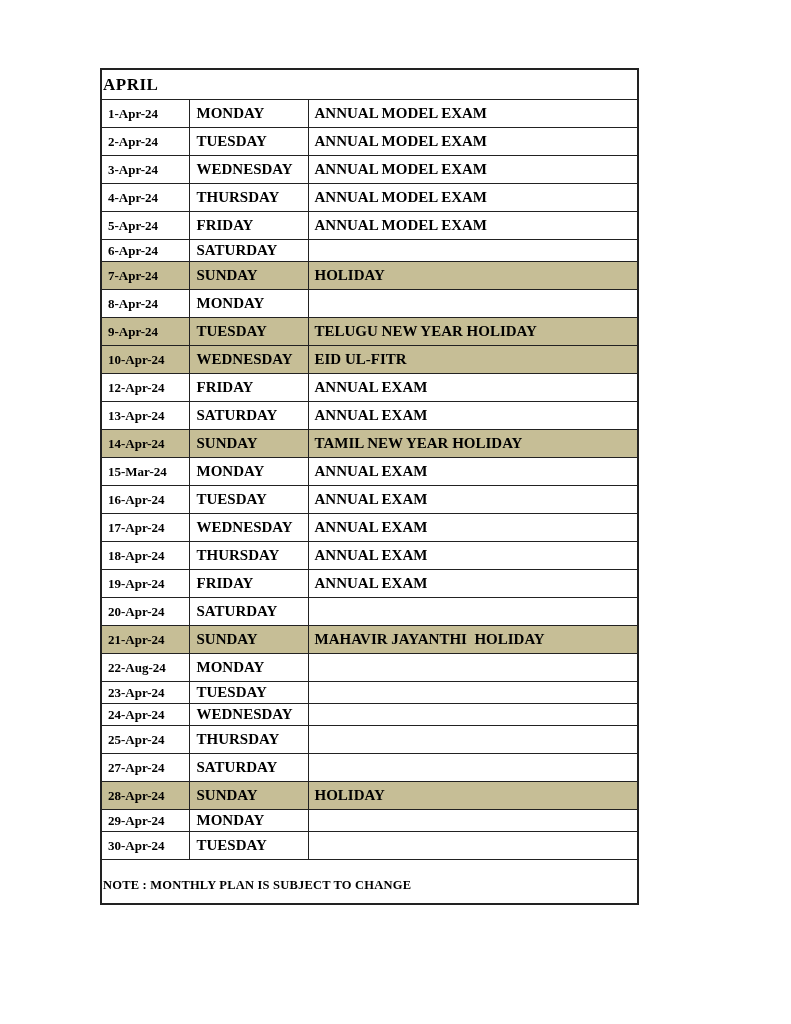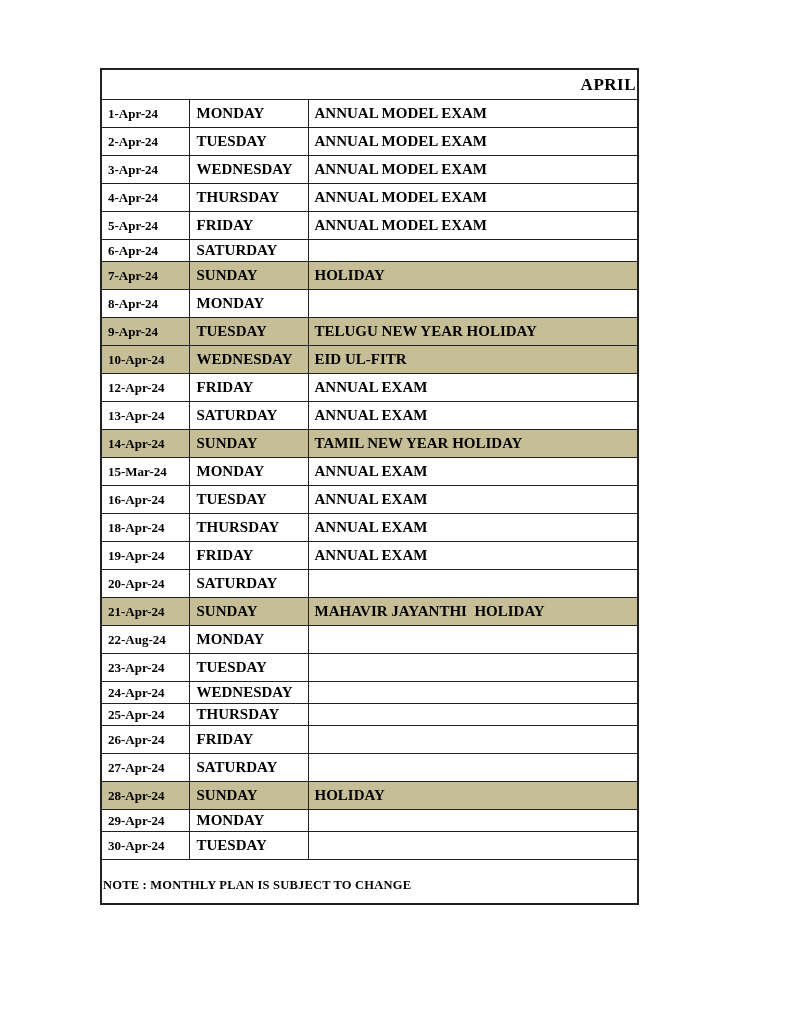--- a/index.html
+++ b/index.html
@@ -30,21 +30,21 @@
   table.plan col.c3 { width: 330px; }
 
   table.plan th, table.plan td {
     border: 1px solid #222222;
     font-weight: bold;
     vertical-align: middle;
     overflow: hidden;
   }
   th.title-cell {
     height: 27px;
-    text-align: right;
+    text-align: left;
     font-size: 17px;
     letter-spacing: 0.5px;
   }
   tbody tr { height: 28px; }
   
   tbody tr:nth-child(6),
   tbody tr:nth-child(22),
   tbody tr:nth-child(23),
   tbody tr:nth-child(27) { height: 22px; }
 
@@ -159,20 +159,25 @@
     <td class="c-date">15-Mar-24</td>
     <td class="c-day">MONDAY</td>
     <td class="c-event">ANNUAL EXAM</td>
   </tr>
         <tr>
     <td class="c-date">16-Apr-24</td>
     <td class="c-day">TUESDAY</td>
     <td class="c-event">ANNUAL EXAM</td>
   </tr>
         <tr>
+    <td class="c-date">17-Apr-24</td>
+    <td class="c-day">WEDNESDAY</td>
+    <td class="c-event">ANNUAL EXAM</td>
+  </tr>
+        <tr>
     <td class="c-date">18-Apr-24</td>
     <td class="c-day">THURSDAY</td>
     <td class="c-event">ANNUAL EXAM</td>
   </tr>
         <tr>
     <td class="c-date">19-Apr-24</td>
     <td class="c-day">FRIDAY</td>
     <td class="c-event">ANNUAL EXAM</td>
   </tr>
         <tr>
@@ -196,25 +201,20 @@
     <td class="c-event"></td>
   </tr>
         <tr>
     <td class="c-date">24-Apr-24</td>
     <td class="c-day">WEDNESDAY</td>
     <td class="c-event"></td>
   </tr>
         <tr>
     <td class="c-date">25-Apr-24</td>
     <td class="c-day">THURSDAY</td>
-    <td class="c-event"></td>
-  </tr>
-        <tr>
-    <td class="c-date">26-Apr-24</td>
-    <td class="c-day">FRIDAY</td>
     <td class="c-event"></td>
   </tr>
         <tr>
     <td class="c-date">27-Apr-24</td>
     <td class="c-day">SATURDAY</td>
     <td class="c-event"></td>
   </tr>
         <tr class="hl">
     <td class="c-date">28-Apr-24</td>
     <td class="c-day">SUNDAY</td>

